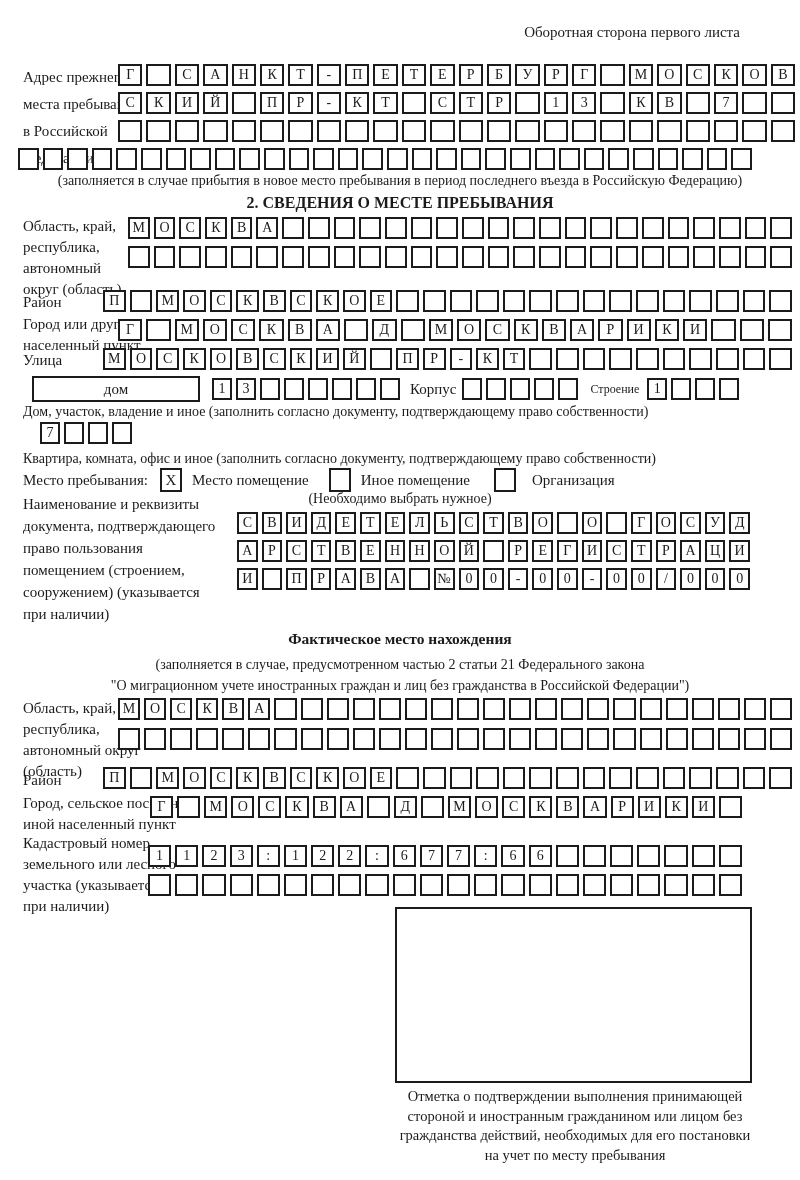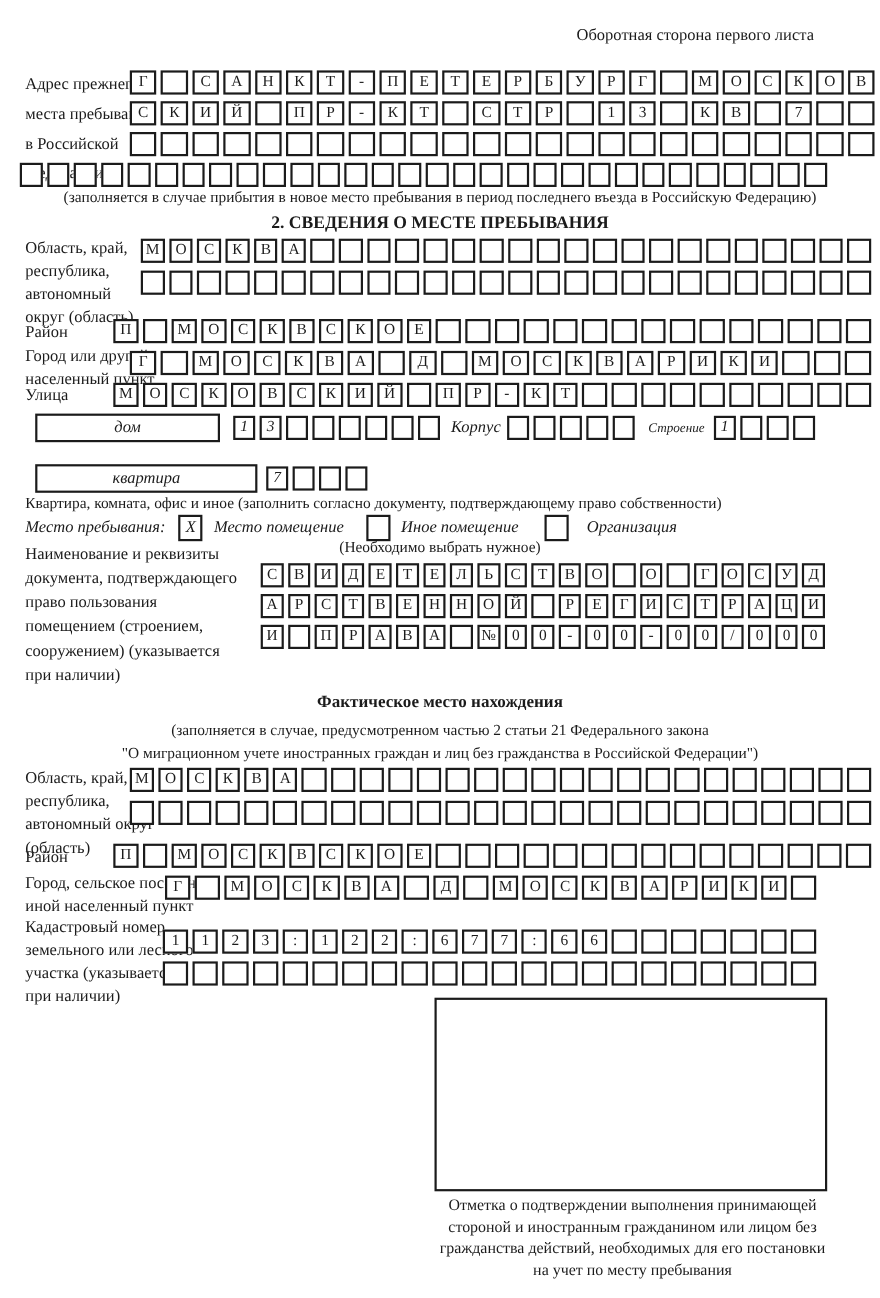--- a/index.html
+++ b/index.html
@@ -13,21 +13,21 @@
   .small{font-size:14px;}
   .bold{font-weight:bold;}
   
   .grid{position:absolute;display:grid;gap:4px;}
   .grid .cell{
     border:2px solid #1b1b1b;height:18px;min-width:0;
     display:flex;align-items:center;justify-content:center;
     font-size:14px;line-height:1;background:#fff;
   }
   
-  .flexrow{position:absolute;display:flex;align-items:center;font-style:italic;}
+  .flexrow{position:absolute;display:flex;align-items:center;}
   .minigrid{display:flex;gap:4px;}
   .minigrid .cell{
     border:2px solid #1b1b1b;width:16px;height:18px;
     display:flex;align-items:center;justify-content:center;font-size:14px;background:#fff;
   }
   .widebox{
     border:2px solid #1b1b1b;height:22px;display:flex;align-items:center;justify-content:center;
     font-size:15px;background:#fff;
   }
   .chk{
@@ -332,23 +332,23 @@
         <div class="cell"></div>
       </div>
     <div style="margin-left:12px;font-size:12px;">Строение</div>
     <div class="minigrid" style="margin-left:8px;">
         <div class="cell">1</div>
         <div class="cell"></div>
         <div class="cell"></div>
         <div class="cell"></div>
       </div>
   </div>
+  <div class="abs small" style="left:23px;top:404px;">Дом, участок, владение и иное (заполнить согласно документу, подтверждающему право собственности)</div>
 
   <div class="flexrow" style="left:32px;top:422px;">
-    <div class="widebox" style="width:198px;">квартира</div>
     <div class="minigrid" style="margin-left:8px;">
         <div class="cell">7</div>
         <div class="cell"></div>
         <div class="cell"></div>
         <div class="cell"></div>
       </div>
   </div>
   <div class="abs small" style="left:23px;top:451px;">Квартира, комната, офис и иное (заполнить согласно документу, подтверждающему право собственности)</div>
 
   <div class="flexrow" style="left:23px;top:468px;">

